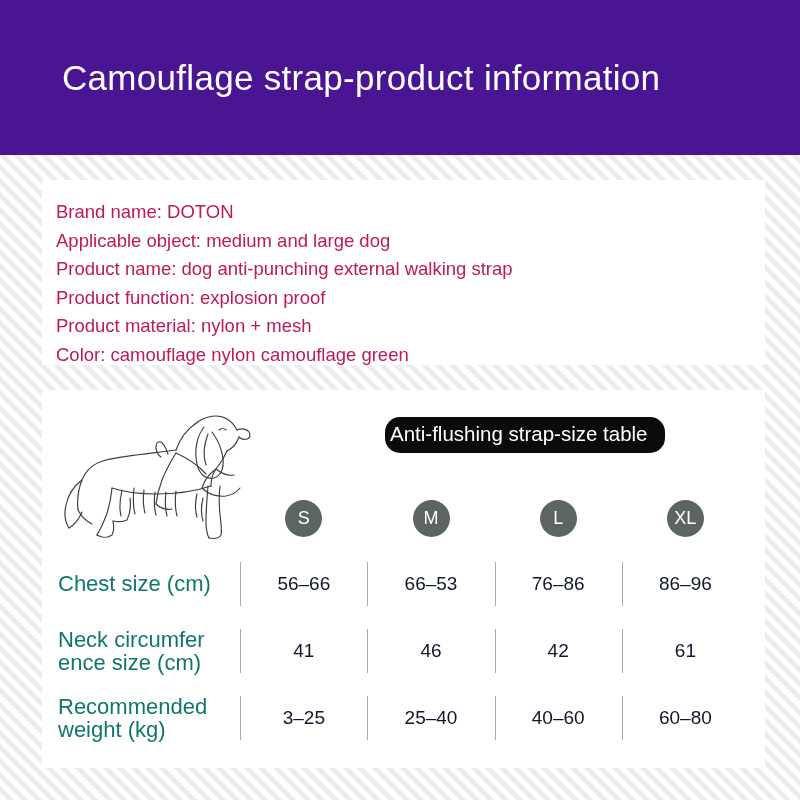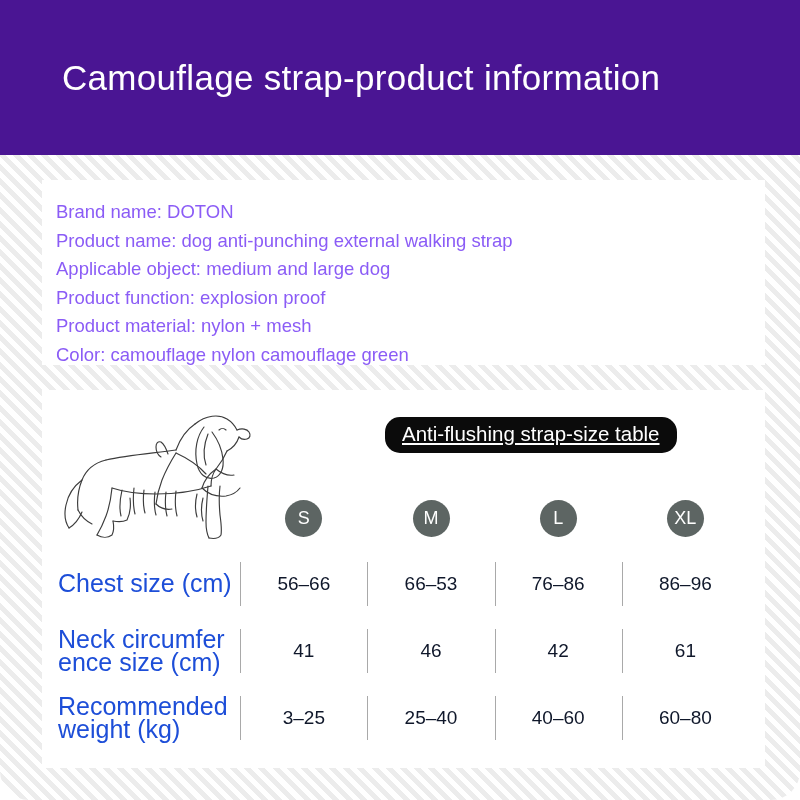--- a/index.html
+++ b/index.html
@@ -20,21 +20,20 @@
     position: absolute;
     inset: 0;
     background-color: #fdfdfd;
     background-image: repeating-linear-gradient(
         45deg,
         #ffffff 0px,
         #ffffff 5px,
         #ececec 5px,
         #ececec 10px
     );
-    border-radius: 29px;
   }
 
   
   #header-banner {
     position: absolute;
     left: 0;
     top: 0;
     width: 800px;
     height: 155px;
     background-color: #4a1593;
@@ -58,21 +57,21 @@
   #info-card {
     left: 42px;
     top: 180px;
     width: 723px;
     height: 185px;
     padding: 18px 0 0 14px;
     box-sizing: border-box;
   }
   .info-line {
     font-size: 18.5px;
-    color: #8b5cf6;
+    color: #be185d;
     line-height: 28.6px;
     white-space: nowrap;
   }
 
   #table-card {
     left: 42px;
     top: 390px;
     width: 723px;
     height: 378px;
   }
@@ -86,25 +85,24 @@
     height: 150px;
   }
 
   
   #size-table-badge {
     position: absolute;
     left: 343px;
     top: 27px;
     background: #0b0b0b;
     border-radius: 15px;
-    padding: 5px 17px 7px 17px;
+    padding: 5px 17px 7px 5px;
     color: #ffffff;
     font-size: 20.5px;
     white-space: nowrap;
-    text-decoration: underline;
   }
 
   
   #size-table {
     position: absolute;
     left: 16px;
     top: 96px;
     width: 691px;
     border-collapse: collapse;
     table-layout: fixed;
@@ -130,22 +128,22 @@
     height: 37px;
     border-radius: 50%;
     background: #5d6563;
     color: #ffffff;
     font-size: 18px;
     line-height: 1;
   }
 
   
   .row-label {
-    font-size: 25px;
-    color: #1d4ed8;
+    font-size: 22px;
+    color: #0f766e;
     line-height: 23px;
     padding-left: 2px;
     text-align: left;
   }
   .value-cell {
     font-size: 19px;
     color: #0f172a;
     text-align: center;
     position: relative;
   }
@@ -167,22 +165,22 @@
 <body>
 
 <div id="page">
 
   <div id="header-banner">
     <div id="header-title">Camouflage strap-product information</div>
   </div>
 
   <div id="info-card" class="card">
     <div class="info-line">Brand name: DOTON</div>
+    <div class="info-line">Applicable object: medium and large dog</div>
     <div class="info-line">Product name: dog anti-punching external walking strap</div>
-    <div class="info-line">Applicable object: medium and large dog</div>
     <div class="info-line">Product function: explosion proof</div>
     <div class="info-line">Product material: nylon + mesh</div>
     <div class="info-line">Color: camouflage nylon camouflage green</div>
   </div>
 
   <div id="table-card" class="card">
 
     <svg id="dog-illustration" viewBox="0 0 205 150" fill="none" stroke="#3c3c3c" stroke-width="1.15" stroke-linecap="round" stroke-linejoin="round">
 
       <path d="M139 26 C150 17 163 16 171 21 C176 24 179 28 181 32"></path>

